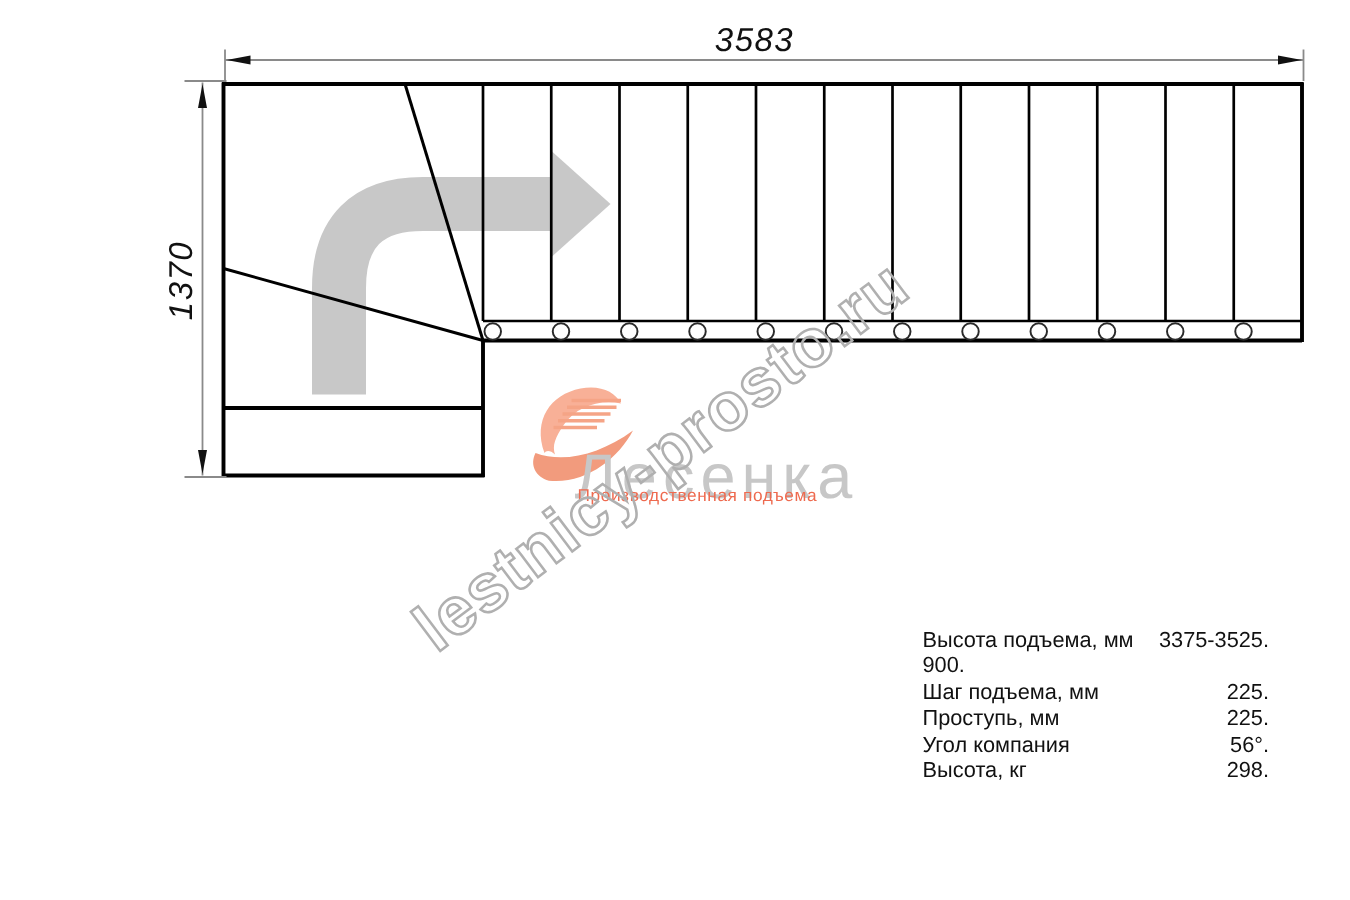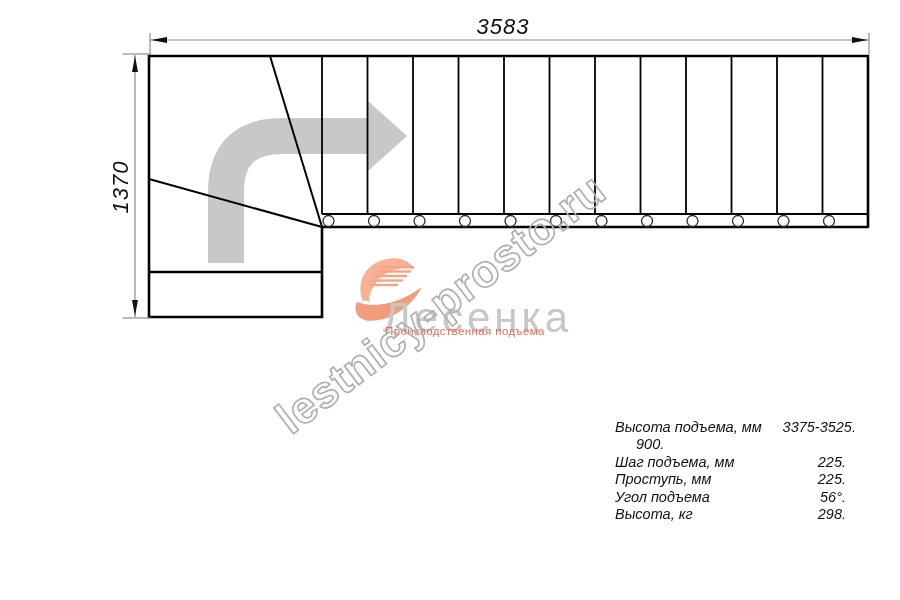--- a/index.html
+++ b/index.html
@@ -18,25 +18,25 @@
     position:absolute;left:35px;top:42px;
     font-size:42px;color:#c7c7c7;letter-spacing:4px;font-weight:400;
     white-space:nowrap;
   }
   .logo-subtitle{
     position:absolute;left:37px;top:73px;
     font-size:11.5px;color:#ee6a4f;letter-spacing:0.4px;white-space:nowrap;
   }
   .specs{
     position:absolute;left:615px;top:419px;width:231px;z-index:10;
-    font-style:italic;font-size:14.5px;line-height:17.4px;color:#111111;
+    font-size:14.5px;line-height:17.4px;color:#111111;
   }
   .spec-row{display:flex;justify-content:space-between;}
   .spec-label{white-space:nowrap;}
-  .spec-value{white-space:nowrap;text-align:right;margin-left:21px;}
+  .spec-value{white-space:nowrap;text-align:right;}
   .watermark-layer{z-index:30;pointer-events:none;}
 </style>
 </head>
 <body>
 
 <div class="stage">
 
   <svg width="900" height="600" viewBox="0 0 900 600">
 
     <g>
@@ -136,21 +136,21 @@
     </div>
     <div class="spec-row">
       <span class="spec-label">Шаг подъема, мм</span>
       <span class="spec-value">225.</span>
     </div>
     <div class="spec-row">
       <span class="spec-label">Проступь, мм</span>
       <span class="spec-value">225.</span>
     </div>
     <div class="spec-row">
-      <span class="spec-label">Угол подъема</span>
+      <span class="spec-label">Угол компания</span>
       <span class="spec-value">56°.</span>
     </div>
     <div class="spec-row">
       <span class="spec-label">Высота, кг</span>
       <span class="spec-value">298.</span>
     </div>
   </div>
 
   <svg class="watermark-layer" width="900" height="600" viewBox="0 0 900 600">
     <text transform="translate(450,316) rotate(-37)" text-anchor="middle" font-family="Liberation Sans, sans-serif" font-weight="bold" font-size="45" letter-spacing="1" fill="none" stroke="#b0b0b0" stroke-width="1.7">lestnicy-prosto.ru</text>

